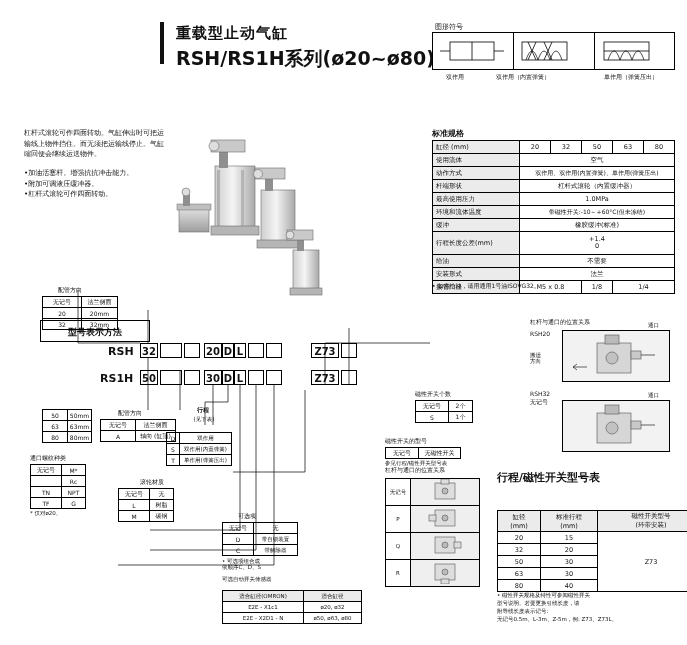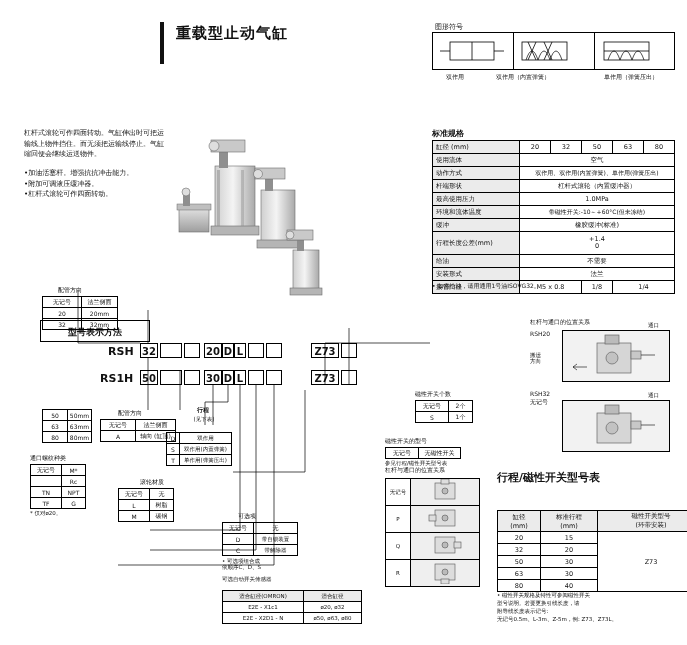--- a/index.html
+++ b/index.html
@@ -61,20 +61,21 @@
   .ln{position:absolute;background:#000;}
   .vl{width:1px;}
 </style>
 </head>
 <body>
 
 <div class="pg">
 
   <div class="abs" id="title-bar"></div>
   <div class="abs" id="title-cn">重载型止动气缸</div>
+  <div class="abs" id="title-en">RSH/RS1H系列(ø20~ø80)</div>
 
   <div class="abs" id="sym-label">图形符号</div>
   <div class="abs bx" id="sym-box"></div>
   <div class="abs ln vl" style="left:513px;top:32px;height:38px;"></div>
   <div class="abs ln vl" style="left:594px;top:32px;height:38px;"></div>
 
   <svg class="abs" style="left:432px;top:32px;" width="243" height="38">
     <g stroke="#000" fill="none" stroke-width="0.8">
       <rect x="18" y="10" width="44" height="18"></rect>
       <line x1="40" y1="10" x2="40" y2="28"></line>

